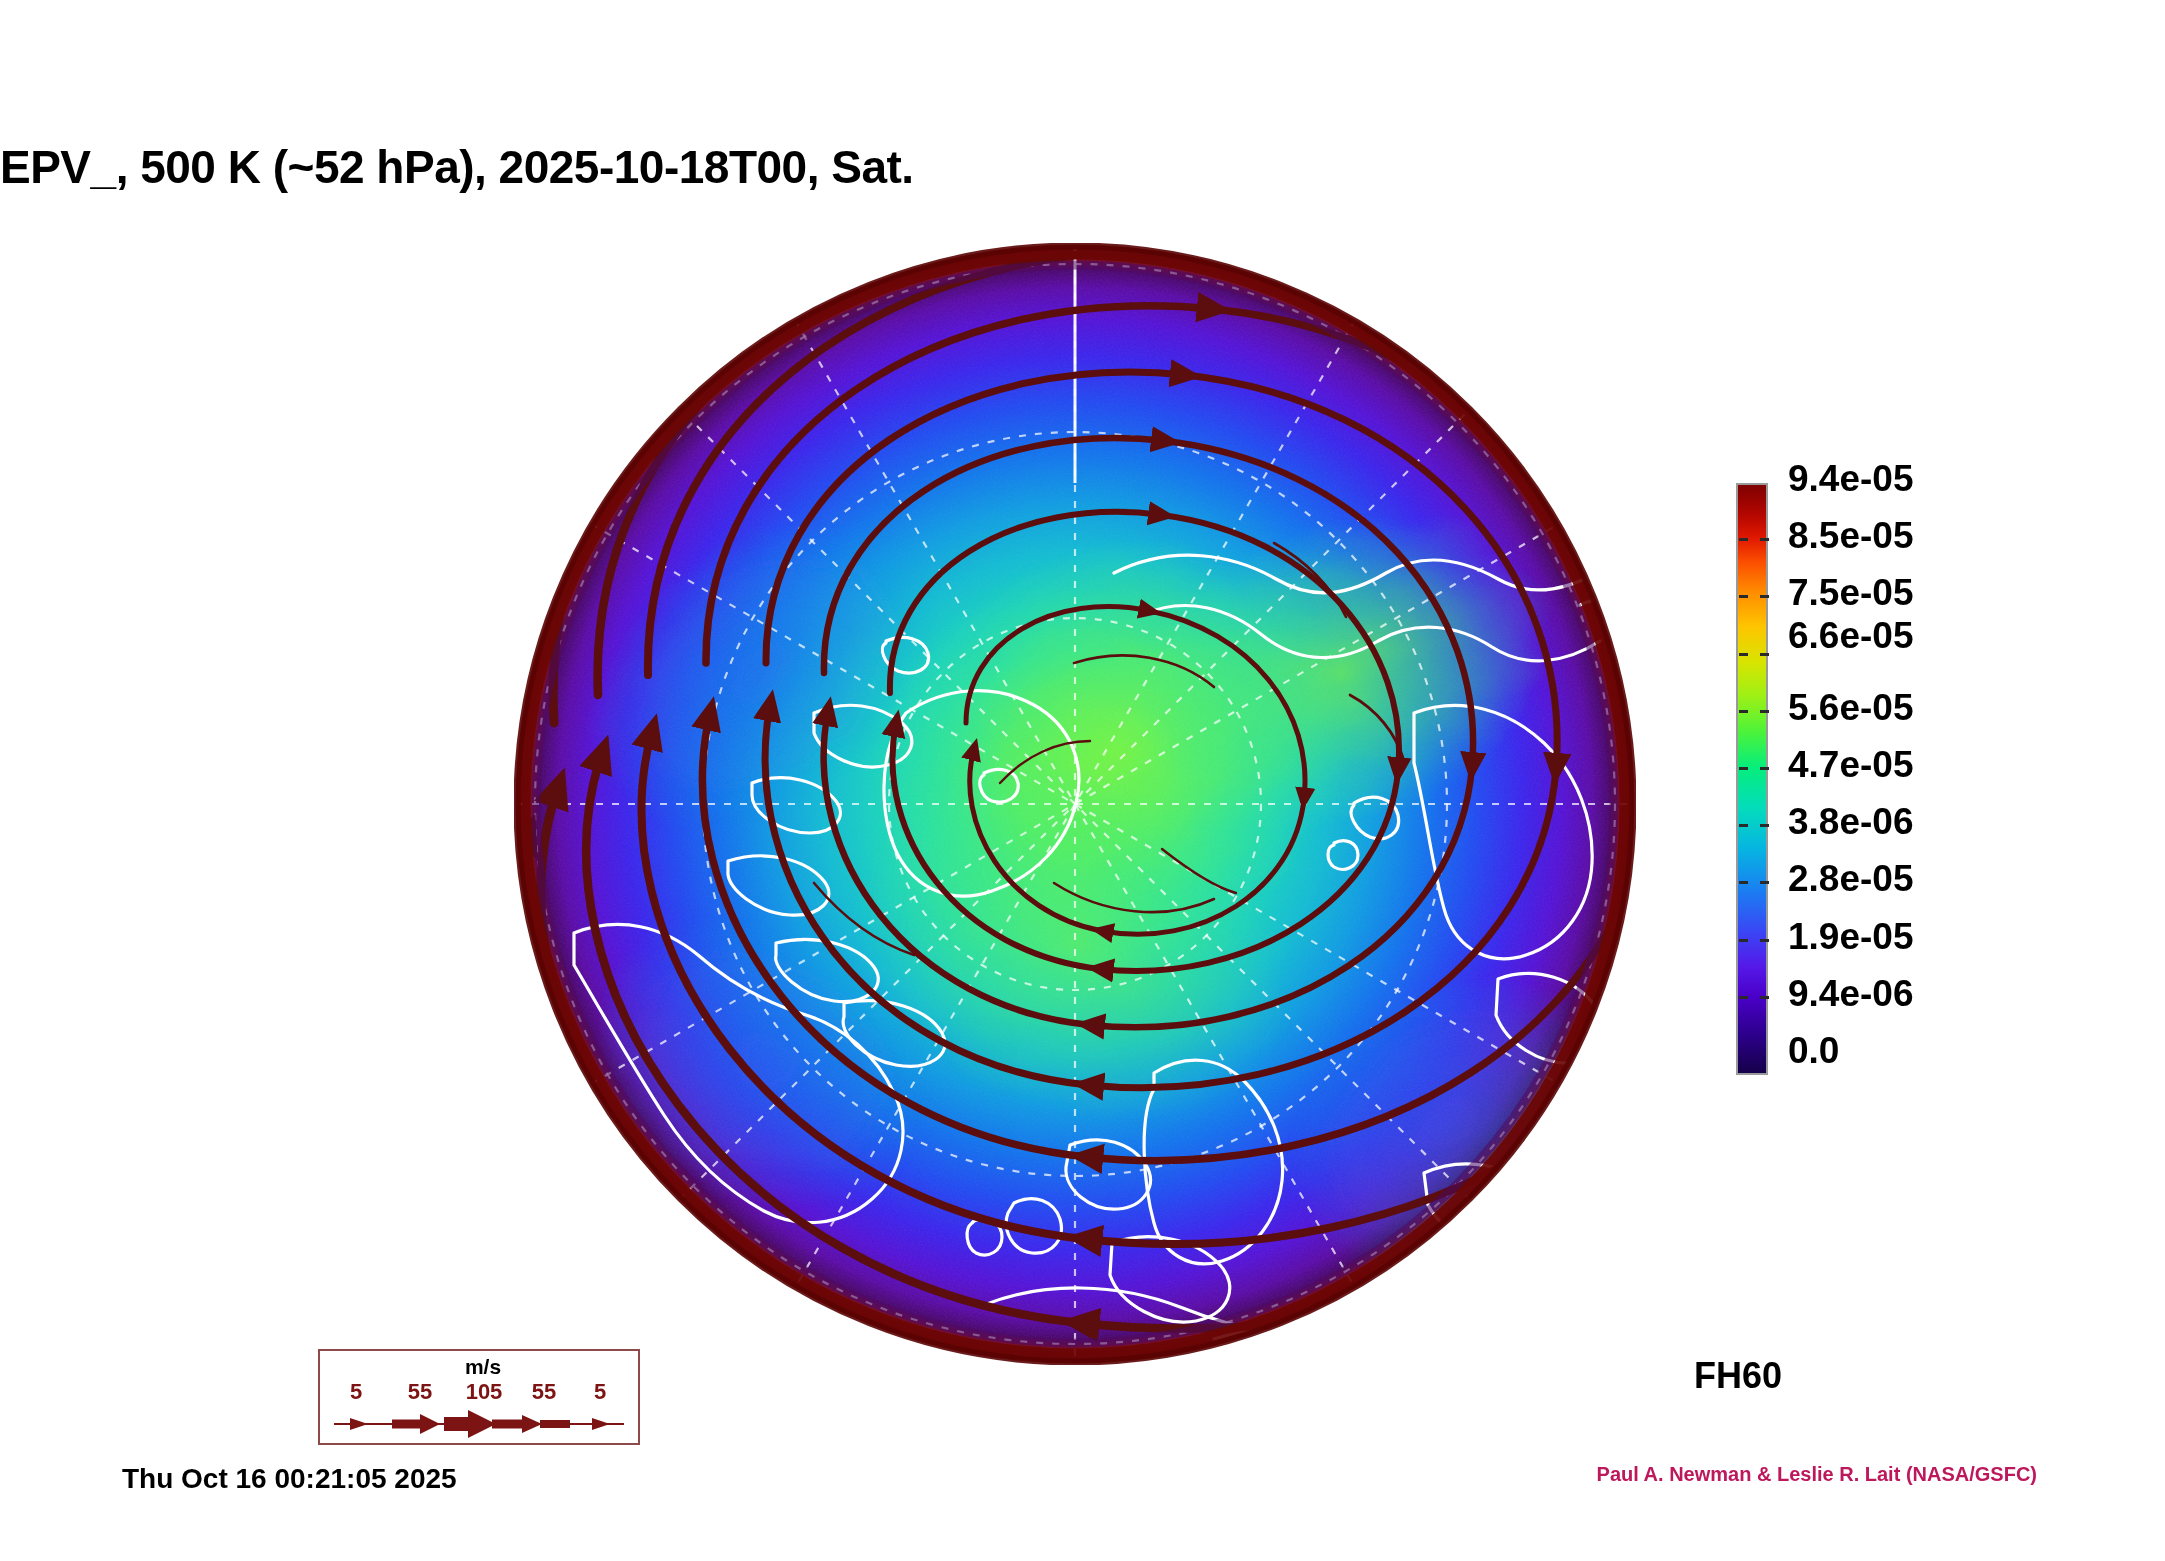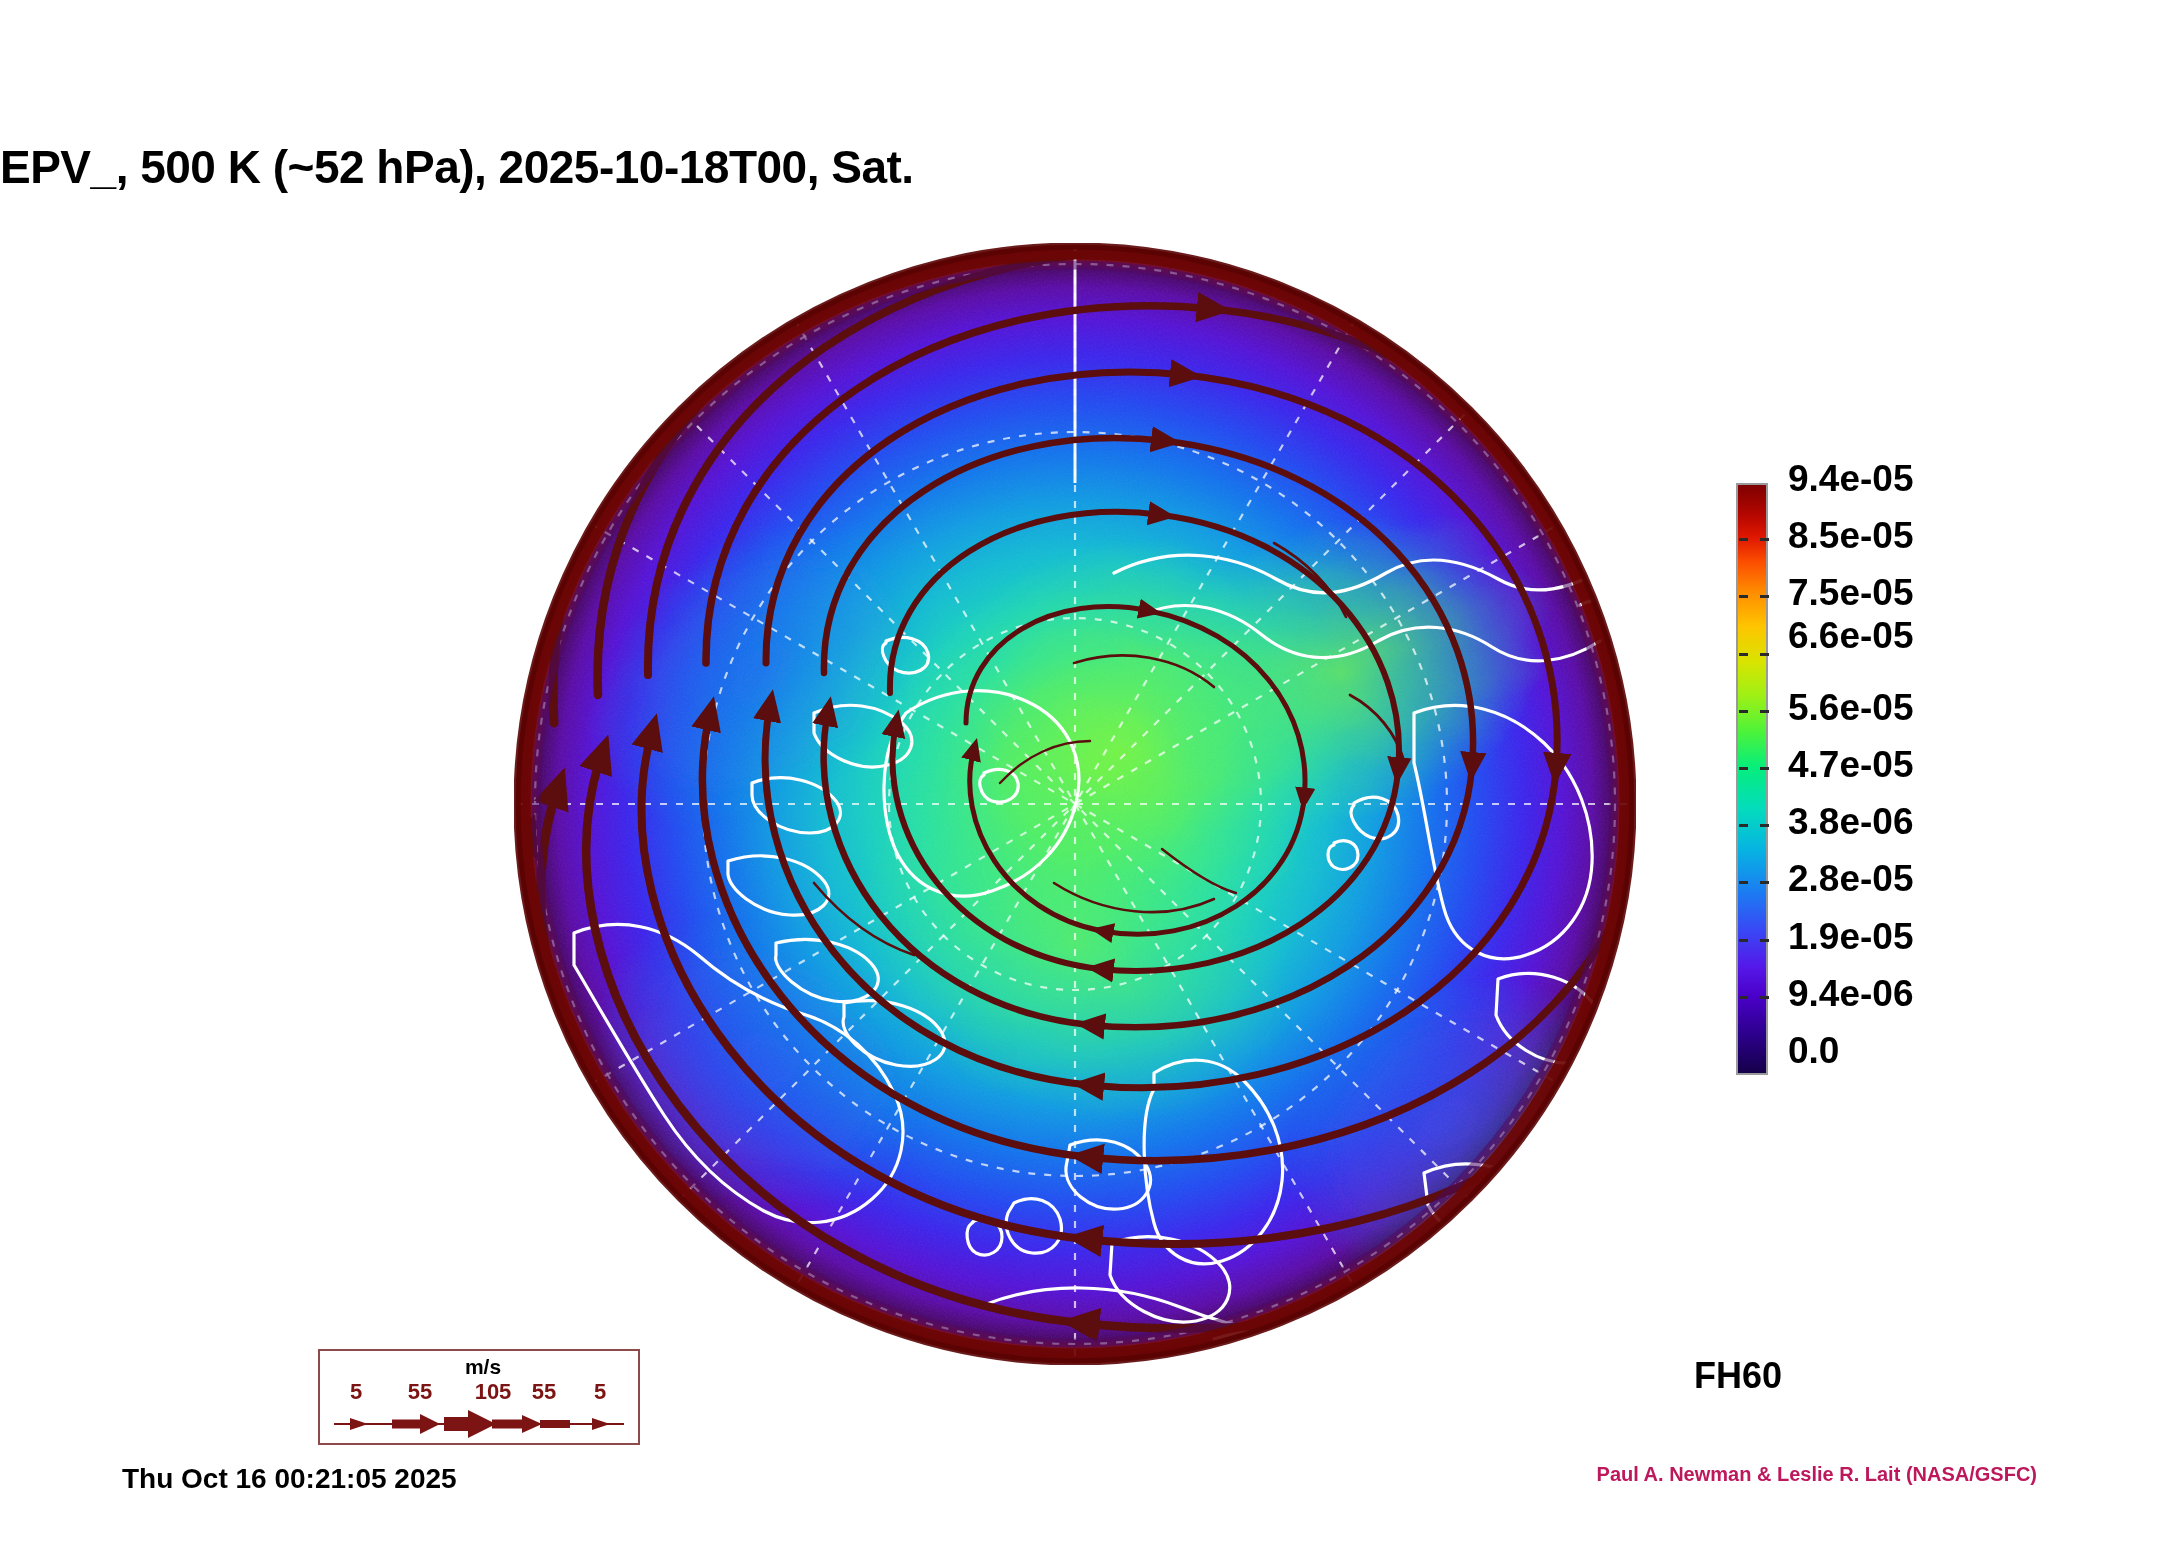--- a/index.html
+++ b/index.html
@@ -456,21 +456,21 @@
     <div class="cb-label" style="top:439.6px">1.9e-05</div>
     <div class="cb-label" style="top:496.8px">9.4e-06</div>
     <div class="cb-label" style="top:554px">0.0</div>
   </div>
 
   <div id="wind-legend">
     <div id="wind-units">m/s</div>
 
     <div class="wind-num" style="left:12px;  width:48px;">5</div>
     <div class="wind-num" style="left:74px;  width:52px;">55</div>
-    <div class="wind-num" style="left:143px; width:60px;">105</div>
+    <div class="wind-num" style="left:134px; width:60px;">105</div>
     <div class="wind-num" style="left:198px; width:52px;">55</div>
     <div class="wind-num" style="left:256px; width:48px;">5</div>
 
     <svg id="wind-arrow-svg" viewBox="0 0 318 34" xmlns="http://www.w3.org/2000/svg">
       <line x1="14" y1="17" x2="304" y2="17" stroke="#7d1414" stroke-width="2"></line>
 
       <path d="M30 11 L48 17 L30 23 Z" fill="#7d1414"></path>
 
       <rect x="72" y="12.5" width="30" height="9" fill="#7d1414"></rect>
       <path d="M100 7 L120 17 L100 27 Z" fill="#7d1414"></path>

